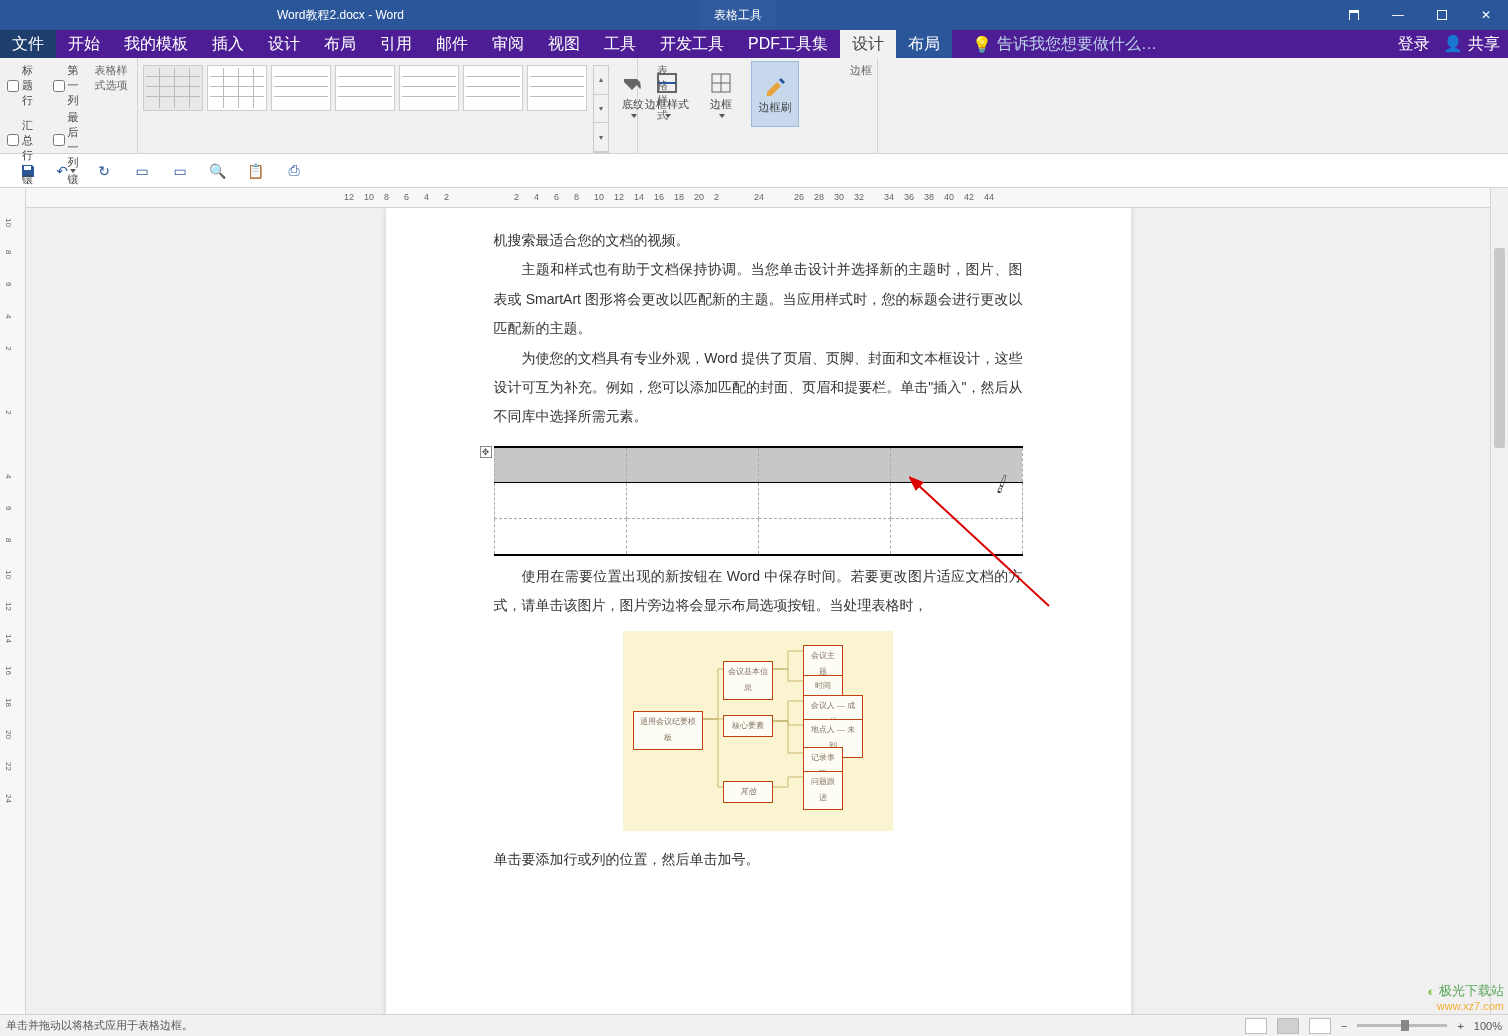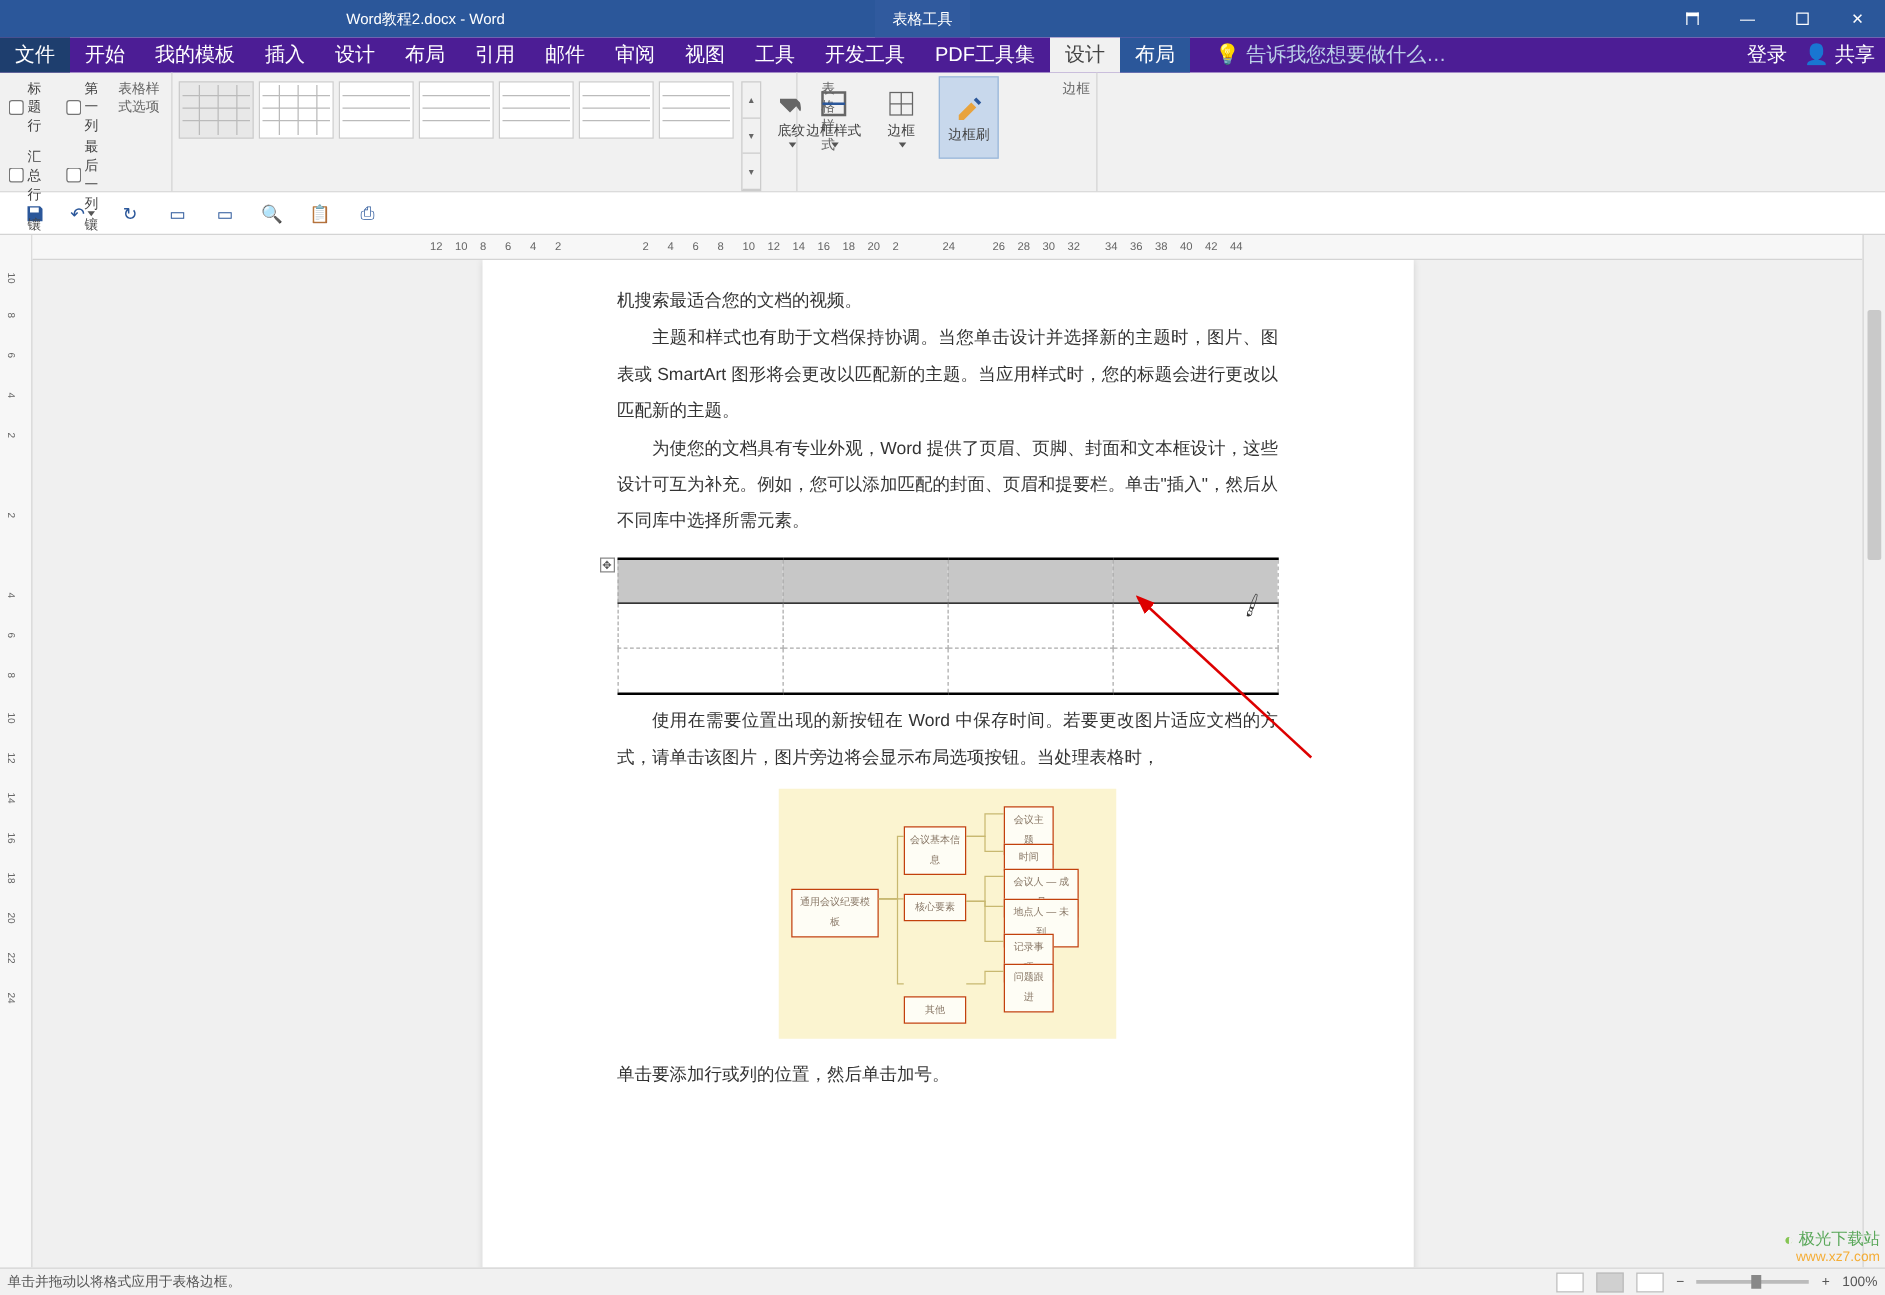--- a/index.html
+++ b/index.html
@@ -354,21 +354,21 @@
             </svg>
         </div>
       </div>
 
       <p>使用在需要位置出现的新按钮在 Word 中保存时间。若要更改图片适应文档的方式，请单击该图片，图片旁边将会显示布局选项按钮。当处理表格时，</p>
 
       <div class="diagram">
         <div class="dbox" style="left:10px;top:80px;width:70px;">通用会议纪要模板</div>
         <div class="dbox" style="left:100px;top:30px;width:50px;">会议基本信息</div>
         <div class="dbox" style="left:100px;top:84px;width:50px;">核心要素</div>
-        <div class="dbox" style="left:100px;top:166px;width:50px;">其他</div>
+        <div class="dbox" style="left:100px;top:150px;width:50px;font-style:italic;">其他</div>
         <div class="dbox" style="left:180px;top:14px;width:40px;">会议主题</div>
         <div class="dbox" style="left:180px;top:44px;width:40px;">时间</div>
         <div class="dbox" style="left:180px;top:64px;width:60px;">会议人 — 成员</div>
         <div class="dbox" style="left:180px;top:88px;width:60px;">地点人 — 未到</div>
         <div class="dbox" style="left:180px;top:116px;width:40px;">记录事项</div>
         <div class="dbox" style="left:180px;top:140px;width:40px;">问题跟进</div>
         <svg style="position:absolute;left:0;top:0;width:100%;height:100%;">
           <path d="M80 88 L95 88 L95 38 L100 38" stroke="#c8b870" fill="none"></path>
           <path d="M80 88 L100 88" stroke="#c8b870" fill="none"></path>
           <path d="M80 88 L95 88 L95 156 L100 156" stroke="#c8b870" fill="none"></path>

